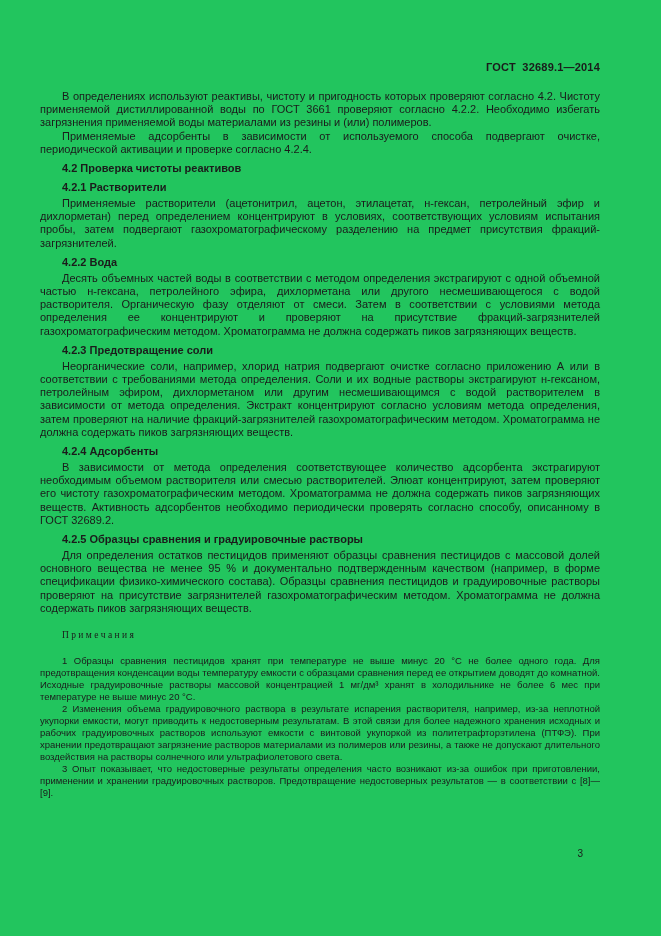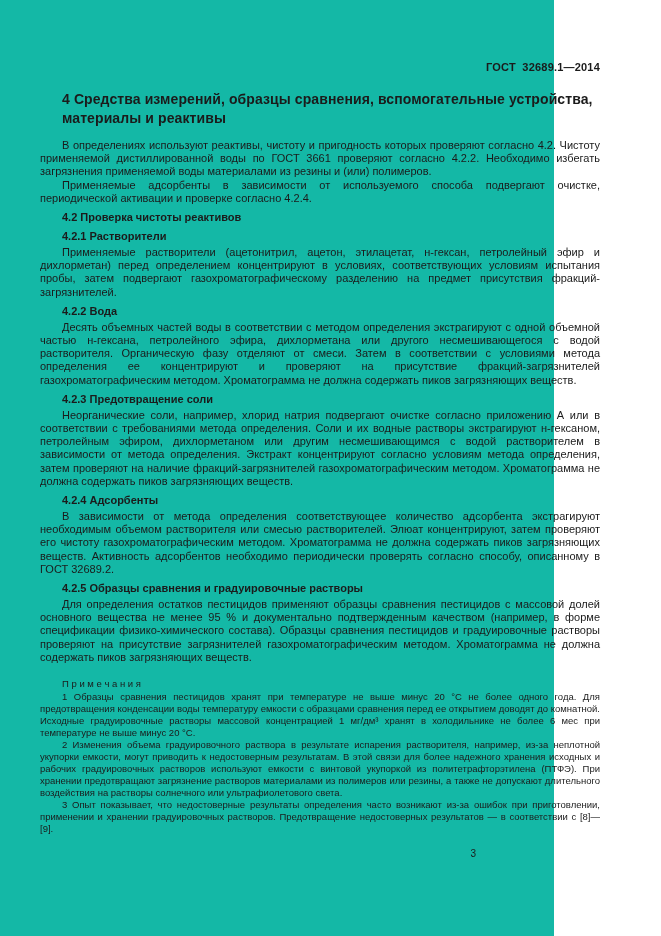--- a/index.html
+++ b/index.html
@@ -5,22 +5,22 @@
   html, body { margin: 0; padding: 0; }
   body {
     width: 661px; height: 936px;
     background: #ffffff;
     font-family: "Liberation Sans", "DejaVu Sans", sans-serif;
     color: #1b1b1b;
     overflow: hidden;
   }
   .page {
     position: relative;
-    width: 554px; height: 936px;
-    background: #14b8a6;
+    width: 661px; height: 936px;
+    background: #22c55e;
   }
   .running-header {
     position: absolute;
     top: 61px; left: 40px; width: 560px;
     text-align: right;
     font-size: 11px; font-weight: bold;
     letter-spacing: 0.2px;
     white-space: pre;
   }
   .content {
@@ -45,21 +45,22 @@
     text-indent: 22px;
     margin: 0;
   }
   .notes {
     margin-top: 14px;
     font-size: 9.5px;
     line-height: 12px;
   }
   .notes-label {
     margin-left: 22px;
-    margin-bottom: 1px;
+    margin-bottom: 14px;
+    font-family: Liberation Serif, serif;
   }
   .note {
     text-align: justify;
     text-indent: 22px;
     margin: 0;
   }
   .page-number {
     position: absolute;
     top: 848px; right: 78px;
     font-size: 10px;
@@ -67,21 +68,20 @@
 </style>
 </head>
 <body>
 
 <div class="page">
 
   <div class="running-header">ГОСТ  32689.1—2014</div>
 
   <div class="content">
 
-    <div class="h1">4  Средства измерений, образцы сравнения, вспомогательные устройства, материалы и реактивы</div>
 
 
     <p class="para">В определениях используют реактивы, чистоту и пригодность которых проверяют согласно 4.2. Чистоту применяемой дистиллированной воды по ГОСТ 3661 проверяют согласно 4.2.2. Необходимо избегать загрязнения применяемой воды материалами из резины и (или) полимеров.</p>
 
     <p class="para">Применяемые адсорбенты в зависимости от используемого способа подвергают очистке, периодической активации и проверке согласно 4.2.4.</p>
 
     <div class="h2">4.2  Проверка чистоты реактивов</div>
 
     <div class="h2">4.2.1  Растворители</div>
 

